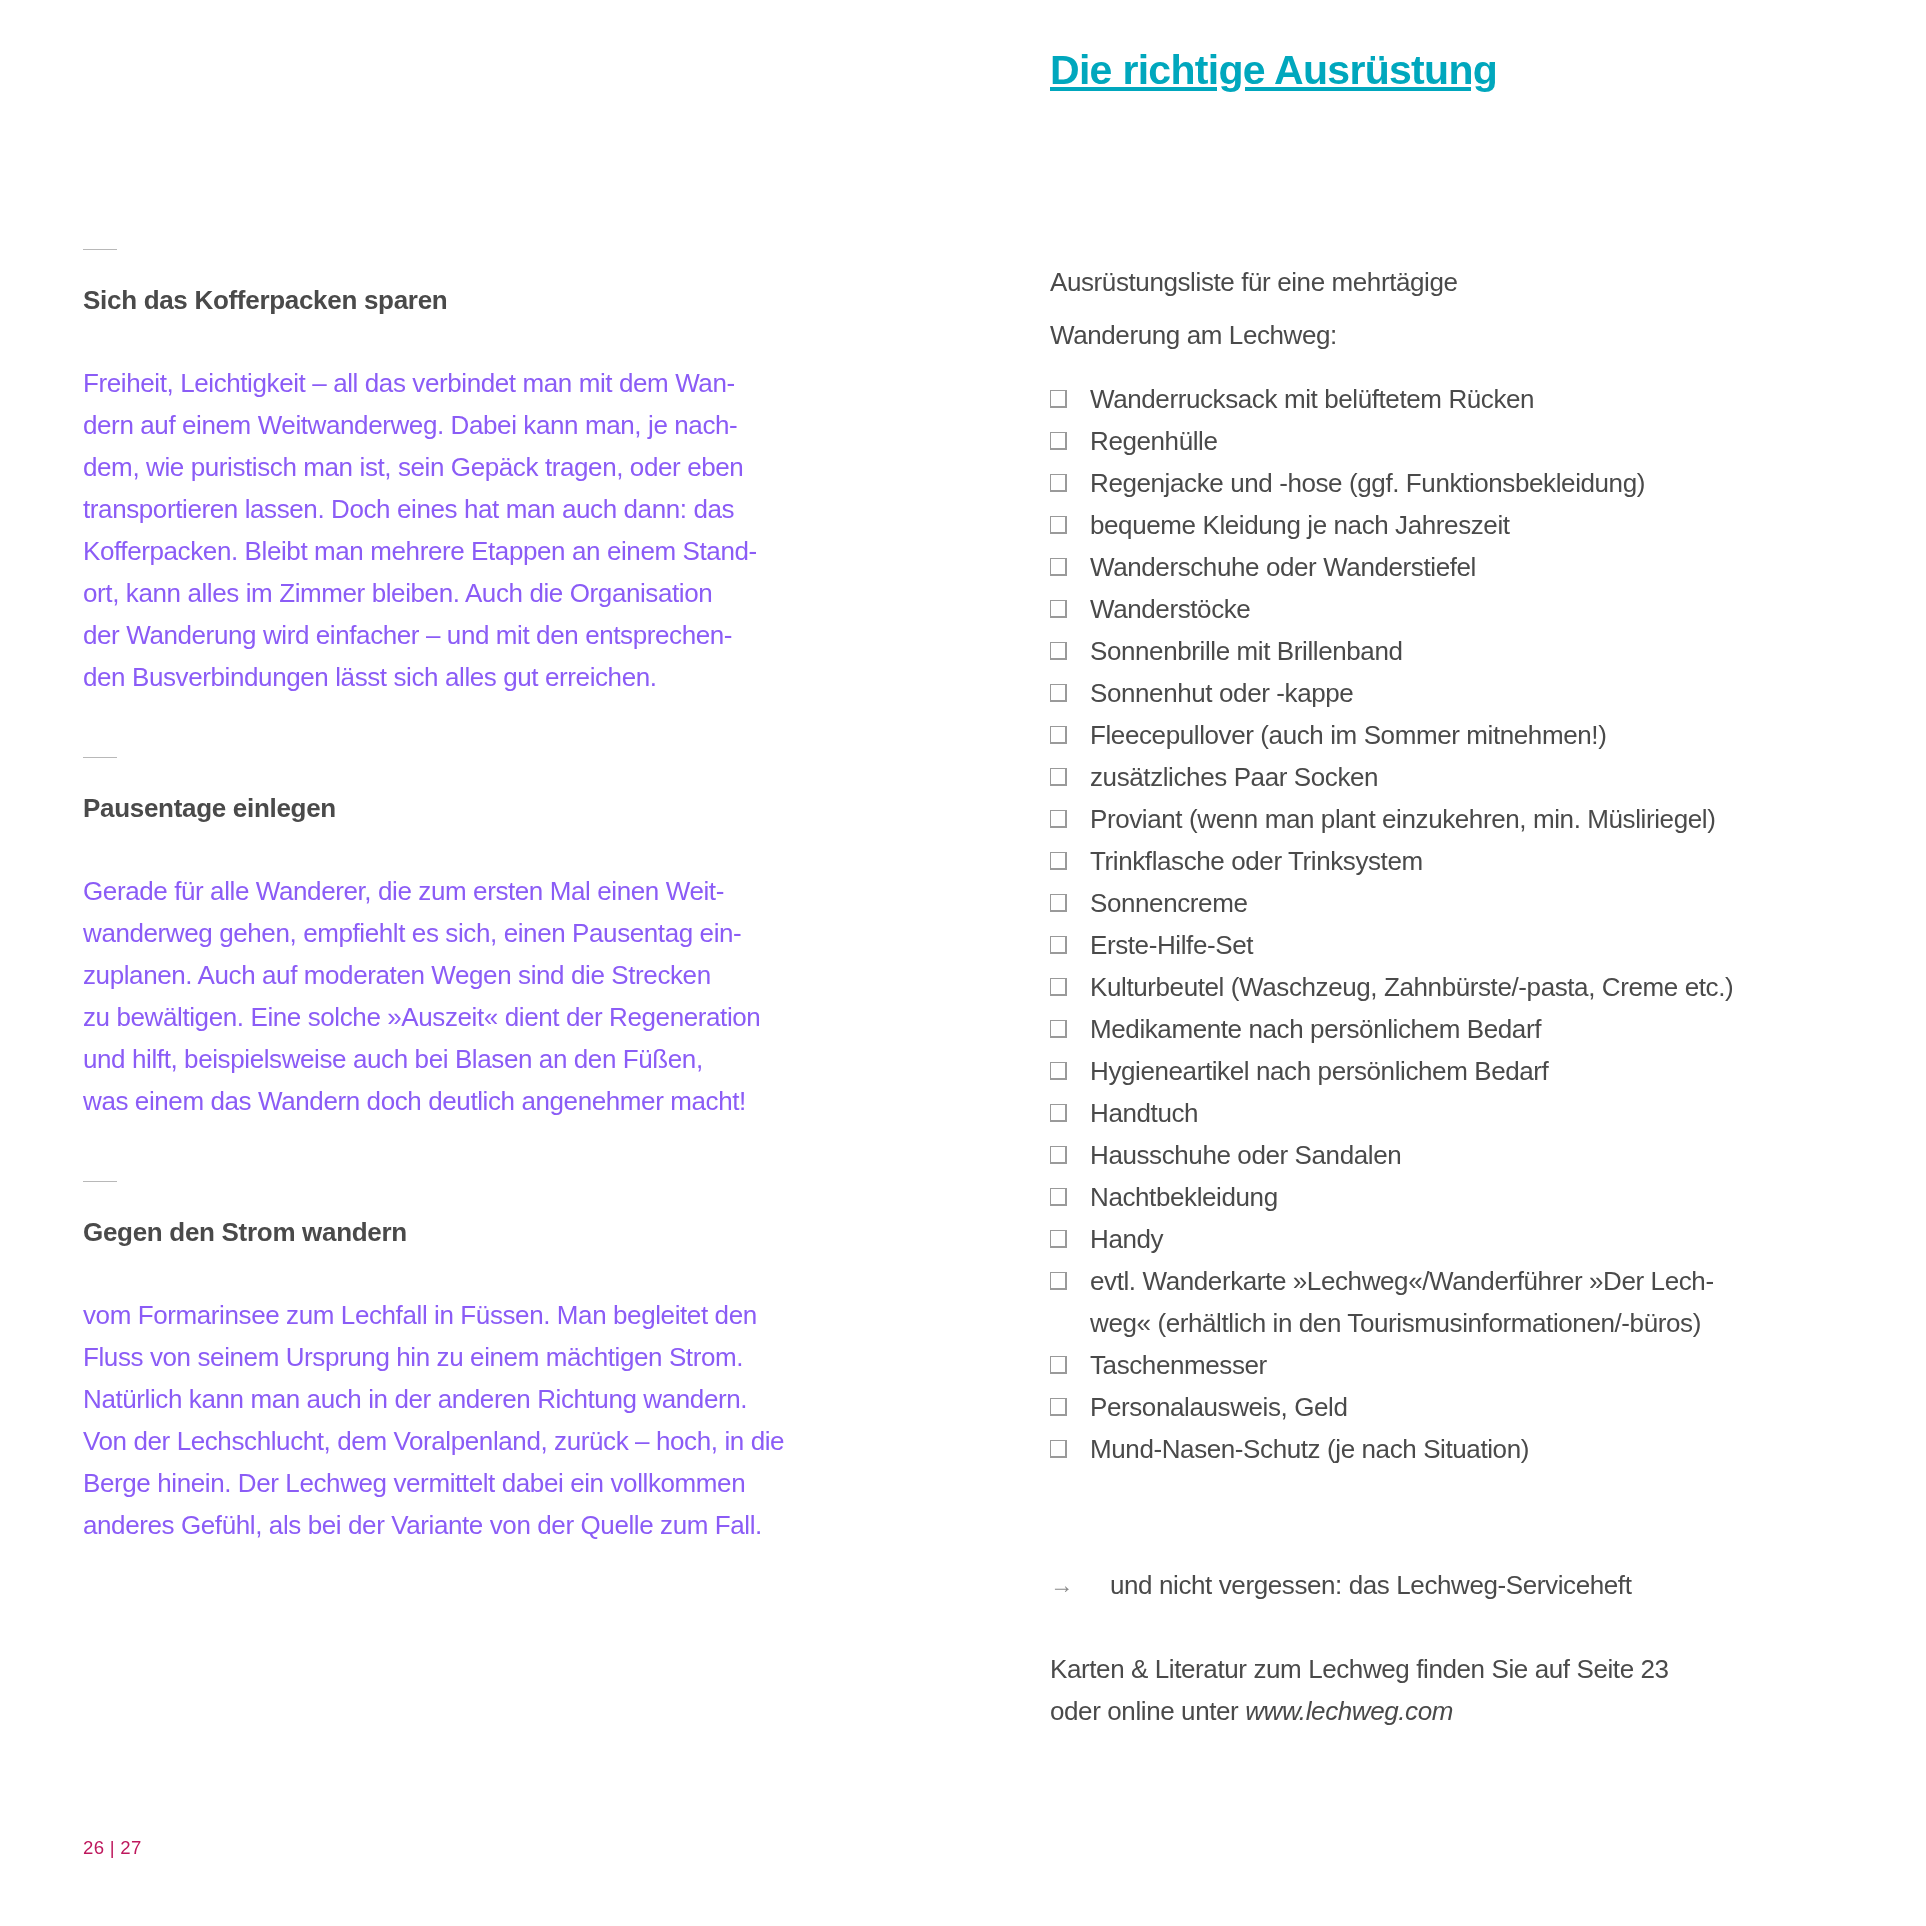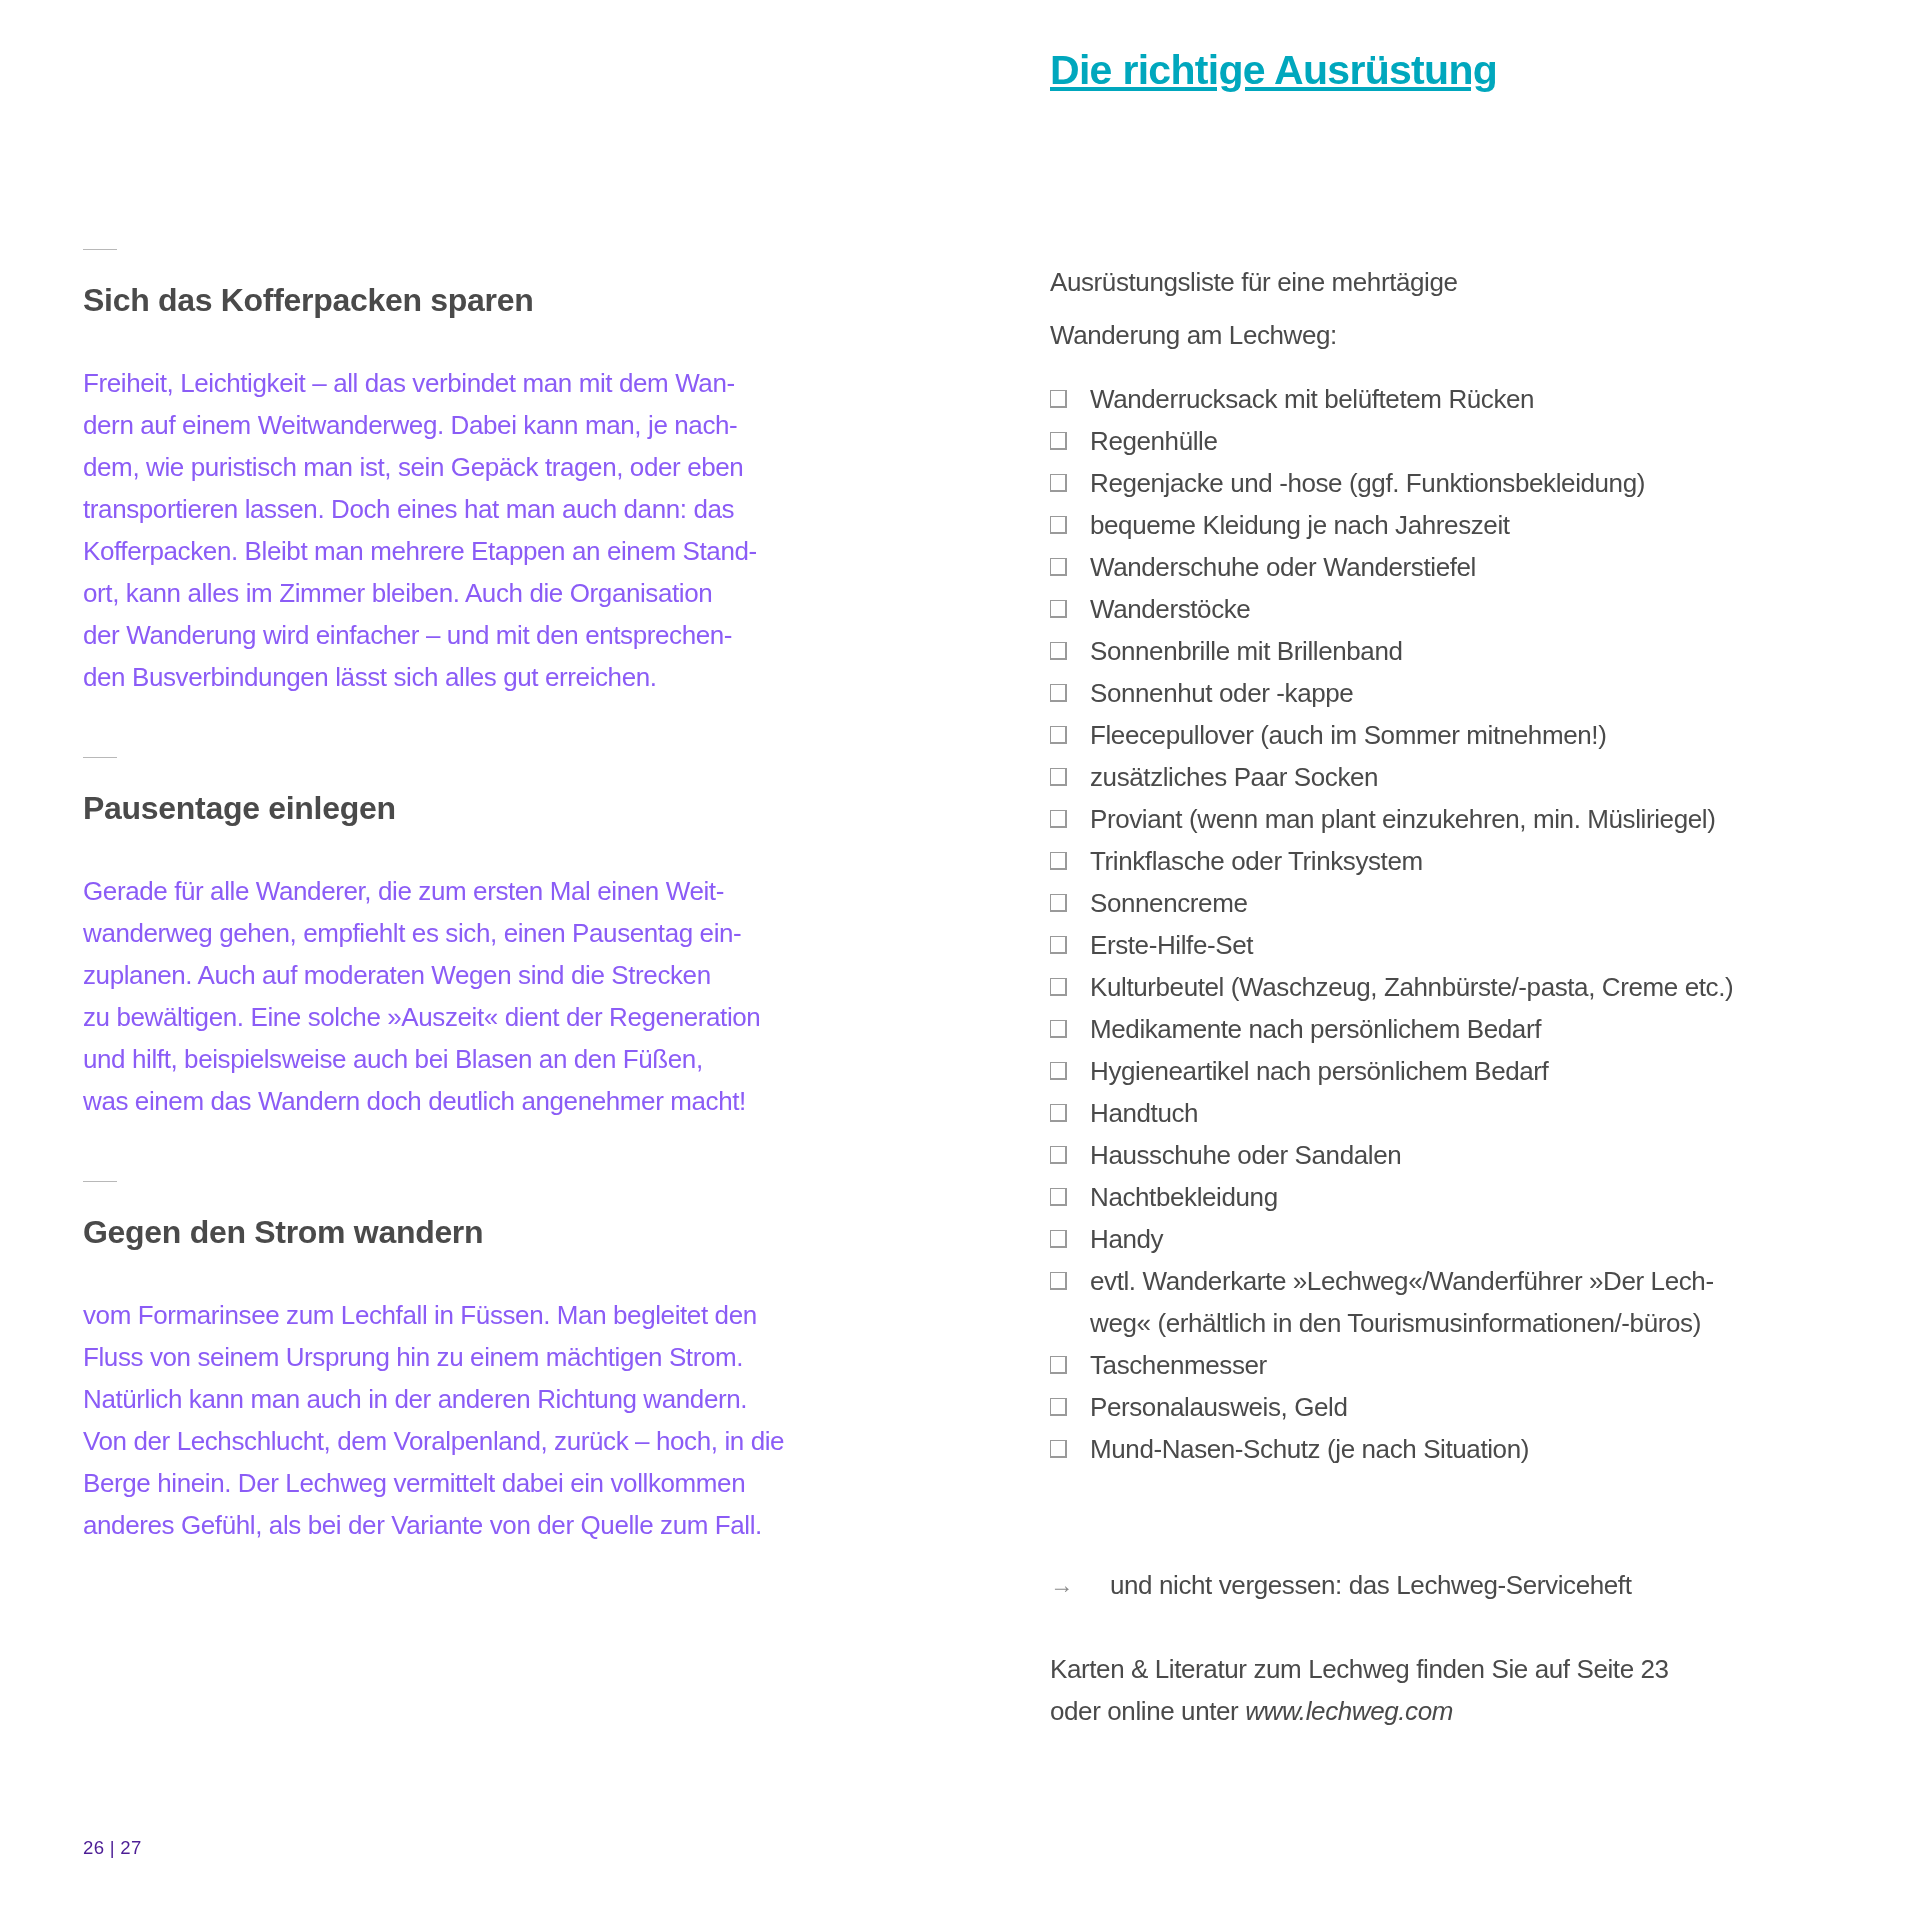--- a/index.html
+++ b/index.html
@@ -3,41 +3,41 @@
 <meta charset="utf-8">
 <style>
   html, body { margin: 0; padding: 0; background: #ffffff; }
   body { width: 1926px; height: 1926px; position: relative; overflow: hidden;
          font-family: "Liberation Sans", "DejaVu Sans", sans-serif; color: #4a4a4a; }
   .page-title { position: absolute; left: 1050px; top: 43px; margin: 0;
          font-size: 41px; font-weight: bold; color: #00a7bd; letter-spacing: -0.7px; line-height: 55px; text-decoration: underline; }
   .left-col { position: absolute; left: 83px; top: 0; width: 825px; }
   .section { position: absolute; left: 0; width: 825px; }
   .rule { width: 34px; height: 1.4px; background: #b8b8b8; }
-  .section-heading { margin: 0; position: absolute; left: 0; font-size: 32px; font-weight: bold;
+  .section-heading { margin: 0; position: absolute; left: 0; font-size: 26px; font-weight: bold;
          color: #4a4a4a; line-height: 34px; white-space: nowrap; letter-spacing: -0.3px; }
   .section-body { position: absolute; left: 0; font-size: 26px; line-height: 42px; color: #8b5cf6; margin: 0; letter-spacing: -0.4px; }
   .section-body .line { display: block; white-space: nowrap; }
   .right-col { position: absolute; left: 1050px; top: 0; width: 853px; }
   .intro { position: absolute; top: 250px; left: 0; font-size: 26px; line-height: 42px; margin: 0; letter-spacing: -0.4px; }
   .intro .line { display: block; white-space: nowrap; margin-top: 11px; }
   .checklist { position: absolute; top: 378px; left: 0; margin: 0; padding: 0; list-style: none; width: 867px; }
   .check-item { position: relative; display: block; padding-left: 40px; font-size: 26px;
          line-height: 42px; white-space: nowrap; letter-spacing: -0.4px; }
   .check-item .line { display: block; }
   .checkbox { position: absolute; left: 0; top: 11.7px; width: 17px; height: 18.6px;
          border: 1.4px solid #9a9a9a; border-right-width: 2.1px; border-bottom-width: 2.1px;
          box-sizing: border-box; background: #fff; cursor: pointer; }
   .reminder { position: absolute; top: 1564px; left: 0; font-size: 26px; line-height: 42px; white-space: nowrap; letter-spacing: -0.4px; }
   .arrow-icon { position: absolute; left: 0; top: 0; color: #8a8a8a; font-size: 23.4px; }
   .reminder-text { position: absolute; left: 60px; top: 0; }
   .footer-note { position: absolute; top: 1648px; left: 0; font-size: 26px; line-height: 42px; margin: 0; letter-spacing: -0.4px; }
   .footer-note .line { display: block; white-space: nowrap; }
   .link { font-style: italic; color: #4a4a4a; text-decoration: none; }
-  .page-number { position: absolute; left: 83px; top: 1837px; font-size: 18.6px; color: #4c1d95; letter-spacing: 0.3px; }
+  .page-number { position: absolute; left: 83px; top: 1837px; font-size: 18.6px; color: #be185d; letter-spacing: 0.3px; }
 </style>
 </head>
 <body>
 
 <h1 class="page-title">Die richtige Ausrüstung</h1>
 
 <div class="left-col">
   <div class="section" style="top:249px">
     <div class="rule"></div>
     <h2 class="section-heading" style="top:34px">Sich das Kofferpacken sparen</h2>

